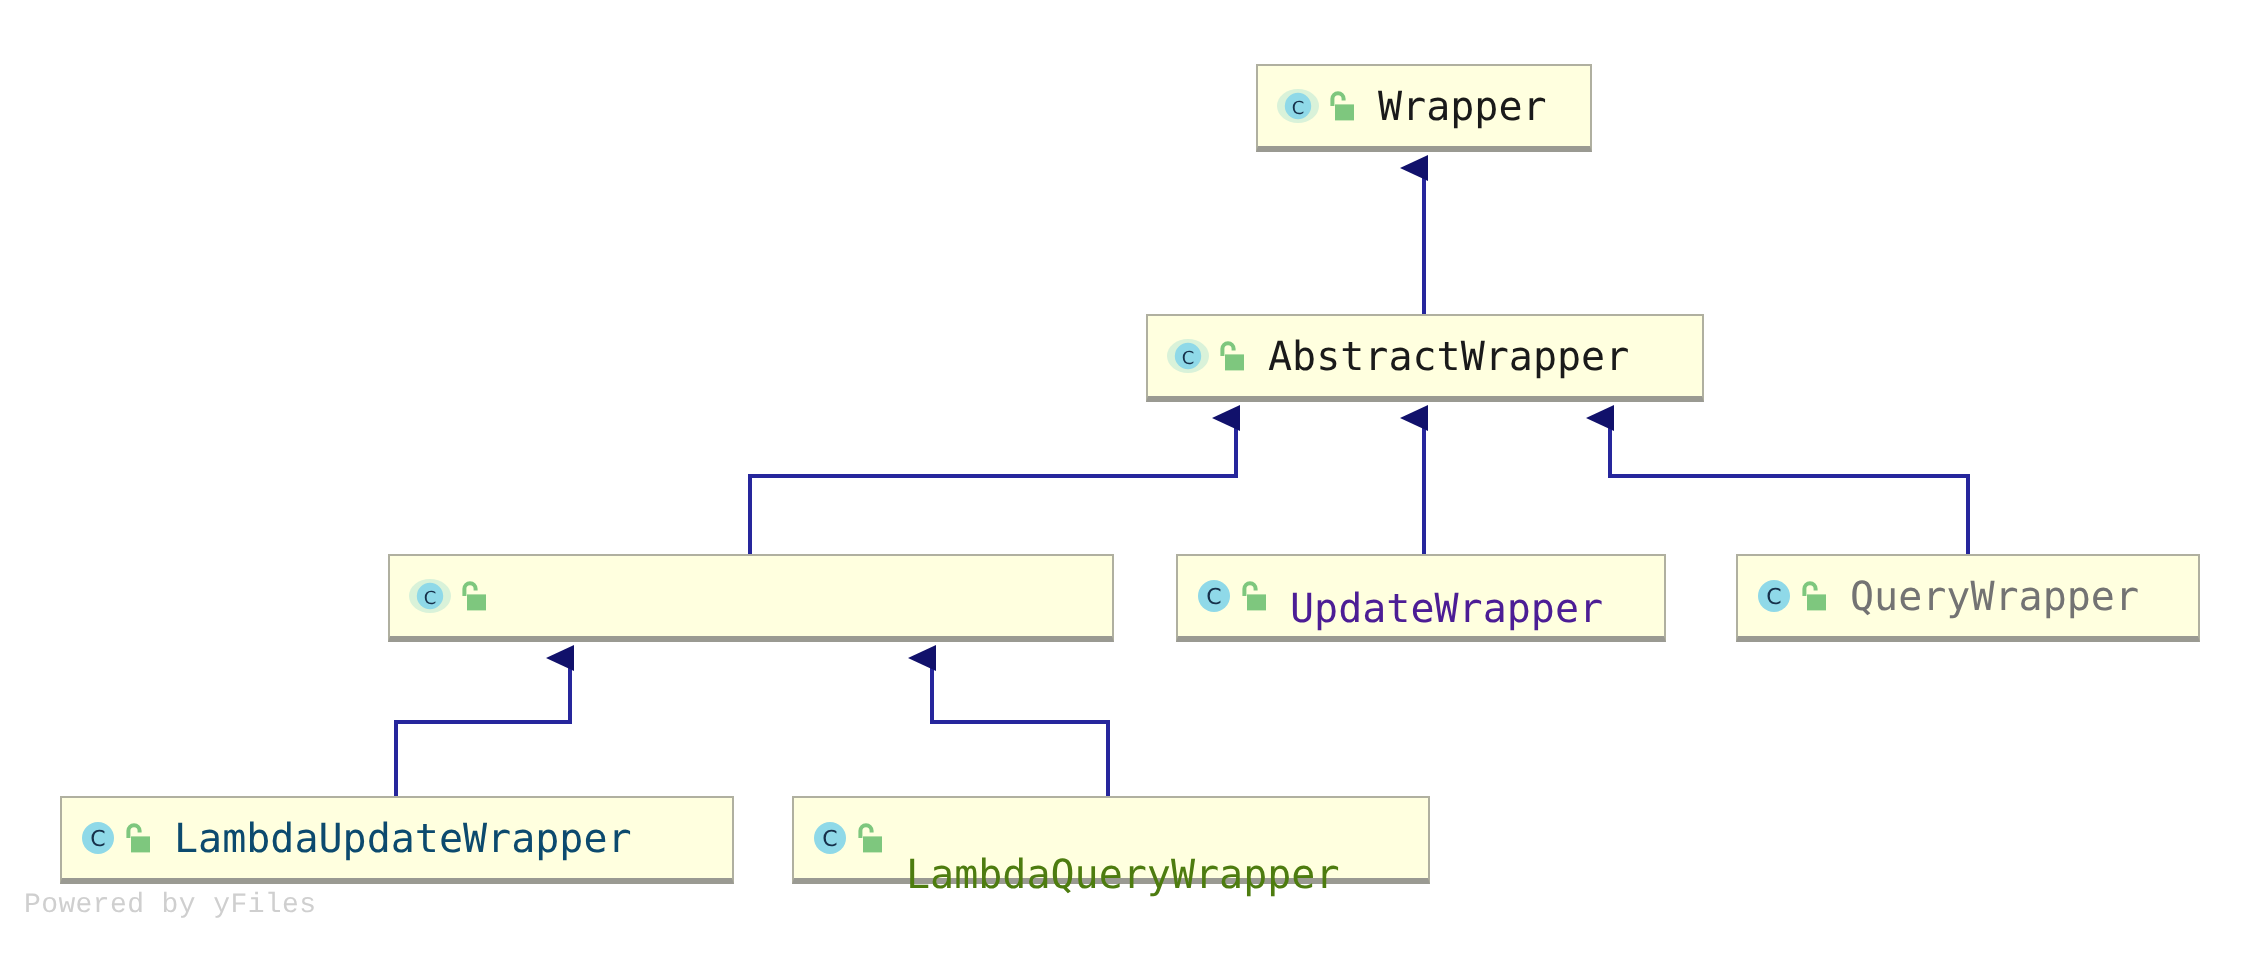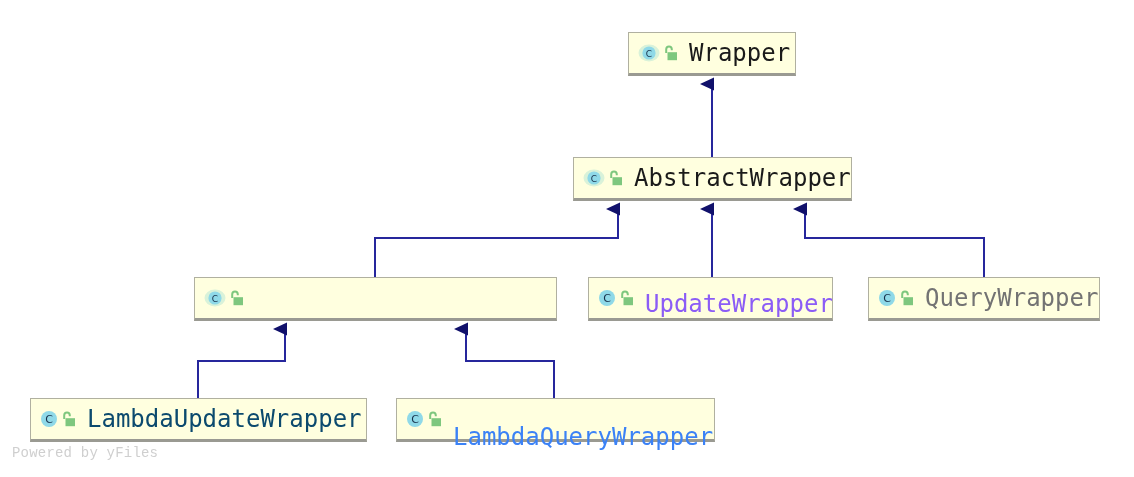--- a/index.html
+++ b/index.html
@@ -44,21 +44,21 @@
     flex: 0 0 auto;
   }
   .icon-lock {
     display: block;
     flex: 0 0 auto;
     margin-left: 3px;
   }
   .node-label {
     margin-left: 11px;
     font-family: "DejaVu Sans Mono", "Liberation Mono", monospace;
-    font-size: 24px;
+    font-size: 20px;
     line-height: 1;
     color: #1a1a1a;
     letter-spacing: 0px;
   }
   .watermark {
     position: absolute;
     left: 12px;
     top: 445px;
     font-family: Liberation Mono, monospace;
     font-size: 14px;
@@ -134,21 +134,21 @@
         <span class="node-icons">
           <svg class="icon-class" width="18" height="18" viewBox="0 0 18 18">
             <circle cx="9" cy="9" r="8" fill="#8fd9e8"></circle>
             <text x="9" y="13.2" text-anchor="middle" font-family="&quot;DejaVu Sans&quot;, sans-serif" font-size="11" fill="#16304a">C</text>
           </svg>
           <svg class="icon-lock" width="15" height="16" viewBox="0 0 15 16">
             <path d="M 3.2 8 L 3.2 4.4 A 2.8 2.8 0 0 1 8.8 4.4 L 8.8 5.2" fill="none" stroke="#7ec77e" stroke-width="2"></path>
             <rect x="4.5" y="7.2" width="9.5" height="8" fill="#7ec77e"></rect>
           </svg>
         </span>
-        <span class="node-label" style="color: #8b5cf6; margin-top: 12px;">UpdateWrapper</span>
+        <span class="node-label" style="color: #4c1d95; margin-top: 12px;">UpdateWrapper</span>
       </div>
       <div class="uml-node" style="left: 868px; top: 277px; width: 232px; height: 44px; background: rgb(255, 255, 223); border-color: rgb(176, 176, 160) rgb(176, 176, 160) rgb(154, 154, 146);">
         <span class="node-icons">
           <svg class="icon-class" width="18" height="18" viewBox="0 0 18 18">
             <circle cx="9" cy="9" r="8" fill="#8fd9e8"></circle>
             <text x="9" y="13.2" text-anchor="middle" font-family="&quot;DejaVu Sans&quot;, sans-serif" font-size="11" fill="#16304a">C</text>
           </svg>
           <svg class="icon-lock" width="15" height="16" viewBox="0 0 15 16">
             <path d="M 3.2 8 L 3.2 4.4 A 2.8 2.8 0 0 1 8.8 4.4 L 8.8 5.2" fill="none" stroke="#7ec77e" stroke-width="2"></path>
             <rect x="4.5" y="7.2" width="9.5" height="8" fill="#7ec77e"></rect>
@@ -173,18 +173,18 @@
         <span class="node-icons">
           <svg class="icon-class" width="18" height="18" viewBox="0 0 18 18">
             <circle cx="9" cy="9" r="8" fill="#8fd9e8"></circle>
             <text x="9" y="13.2" text-anchor="middle" font-family="&quot;DejaVu Sans&quot;, sans-serif" font-size="11" fill="#16304a">C</text>
           </svg>
           <svg class="icon-lock" width="15" height="16" viewBox="0 0 15 16">
             <path d="M 3.2 8 L 3.2 4.4 A 2.8 2.8 0 0 1 8.8 4.4 L 8.8 5.2" fill="none" stroke="#7ec77e" stroke-width="2"></path>
             <rect x="4.5" y="7.2" width="9.5" height="8" fill="#7ec77e"></rect>
           </svg>
         </span>
-        <span class="node-label" style="color: #3b82f6; margin-top: 36px;">LambdaQueryWrapper</span>
+        <span class="node-label" style="color: #4d7c0f; margin-top: 36px;">LambdaQueryWrapper</span>
       </div>
     </div>
 
   <div class="watermark">Powered by yFiles</div>
 </div>
 
 </body></html>

